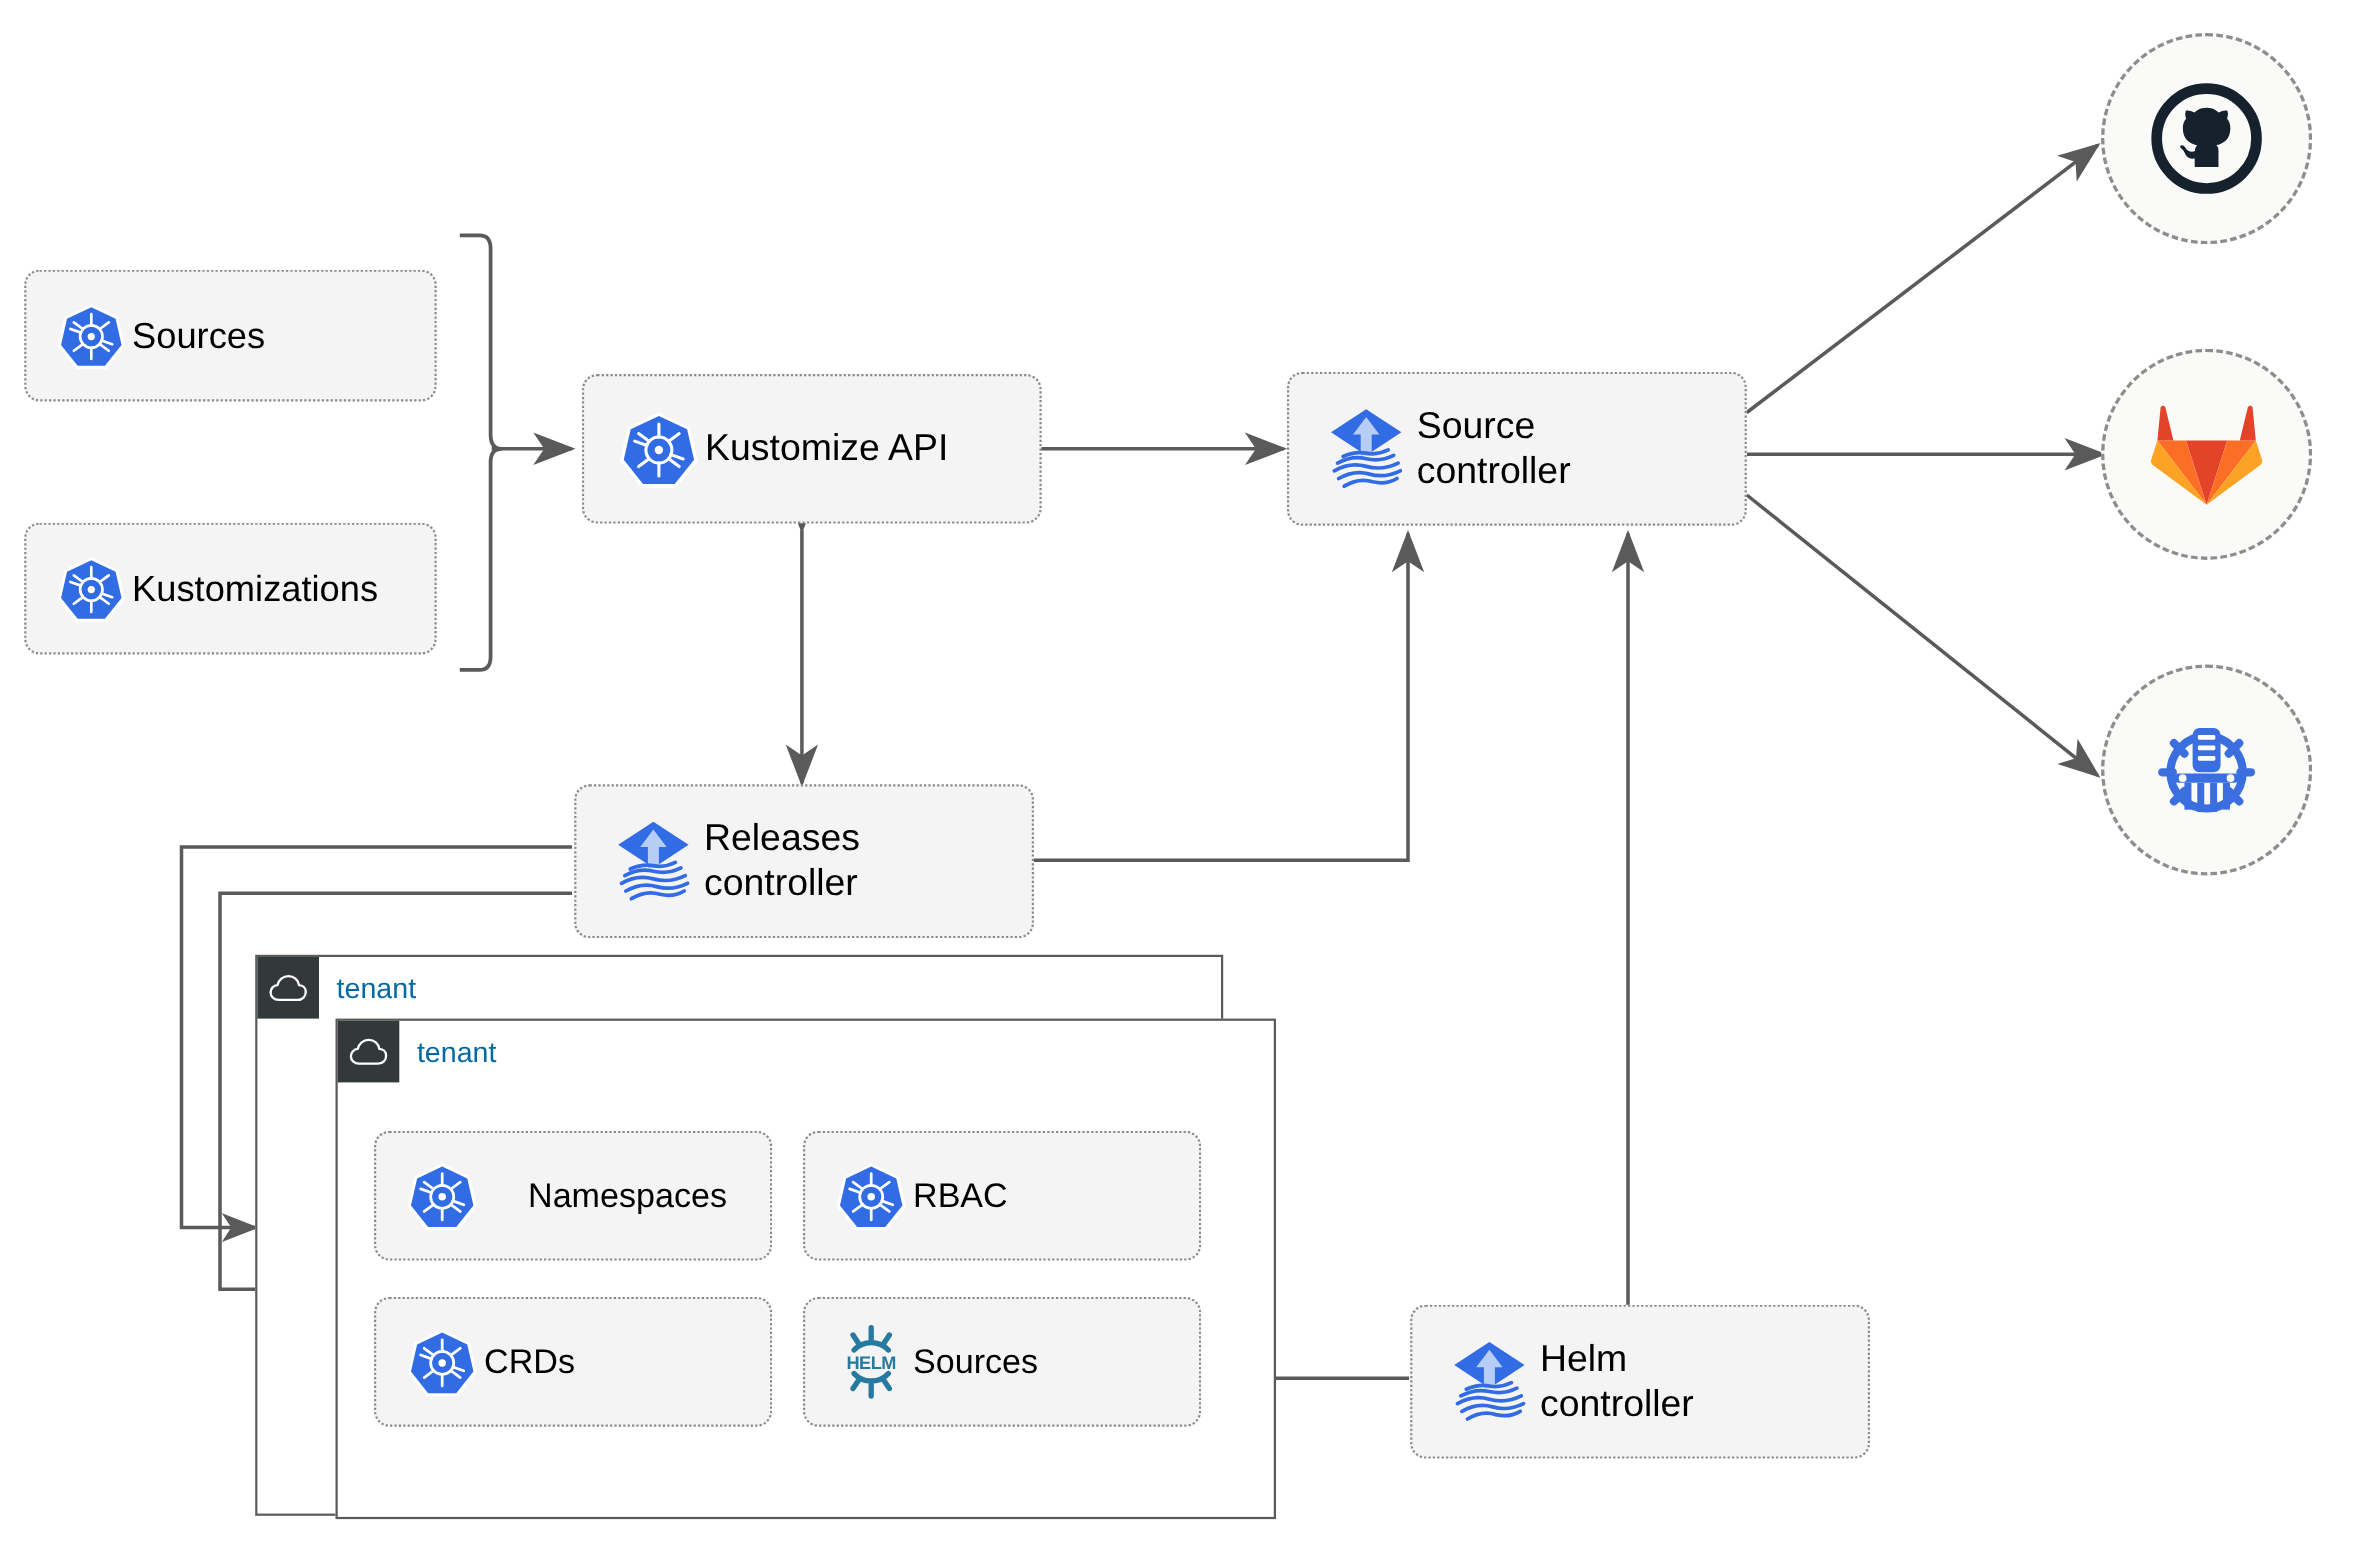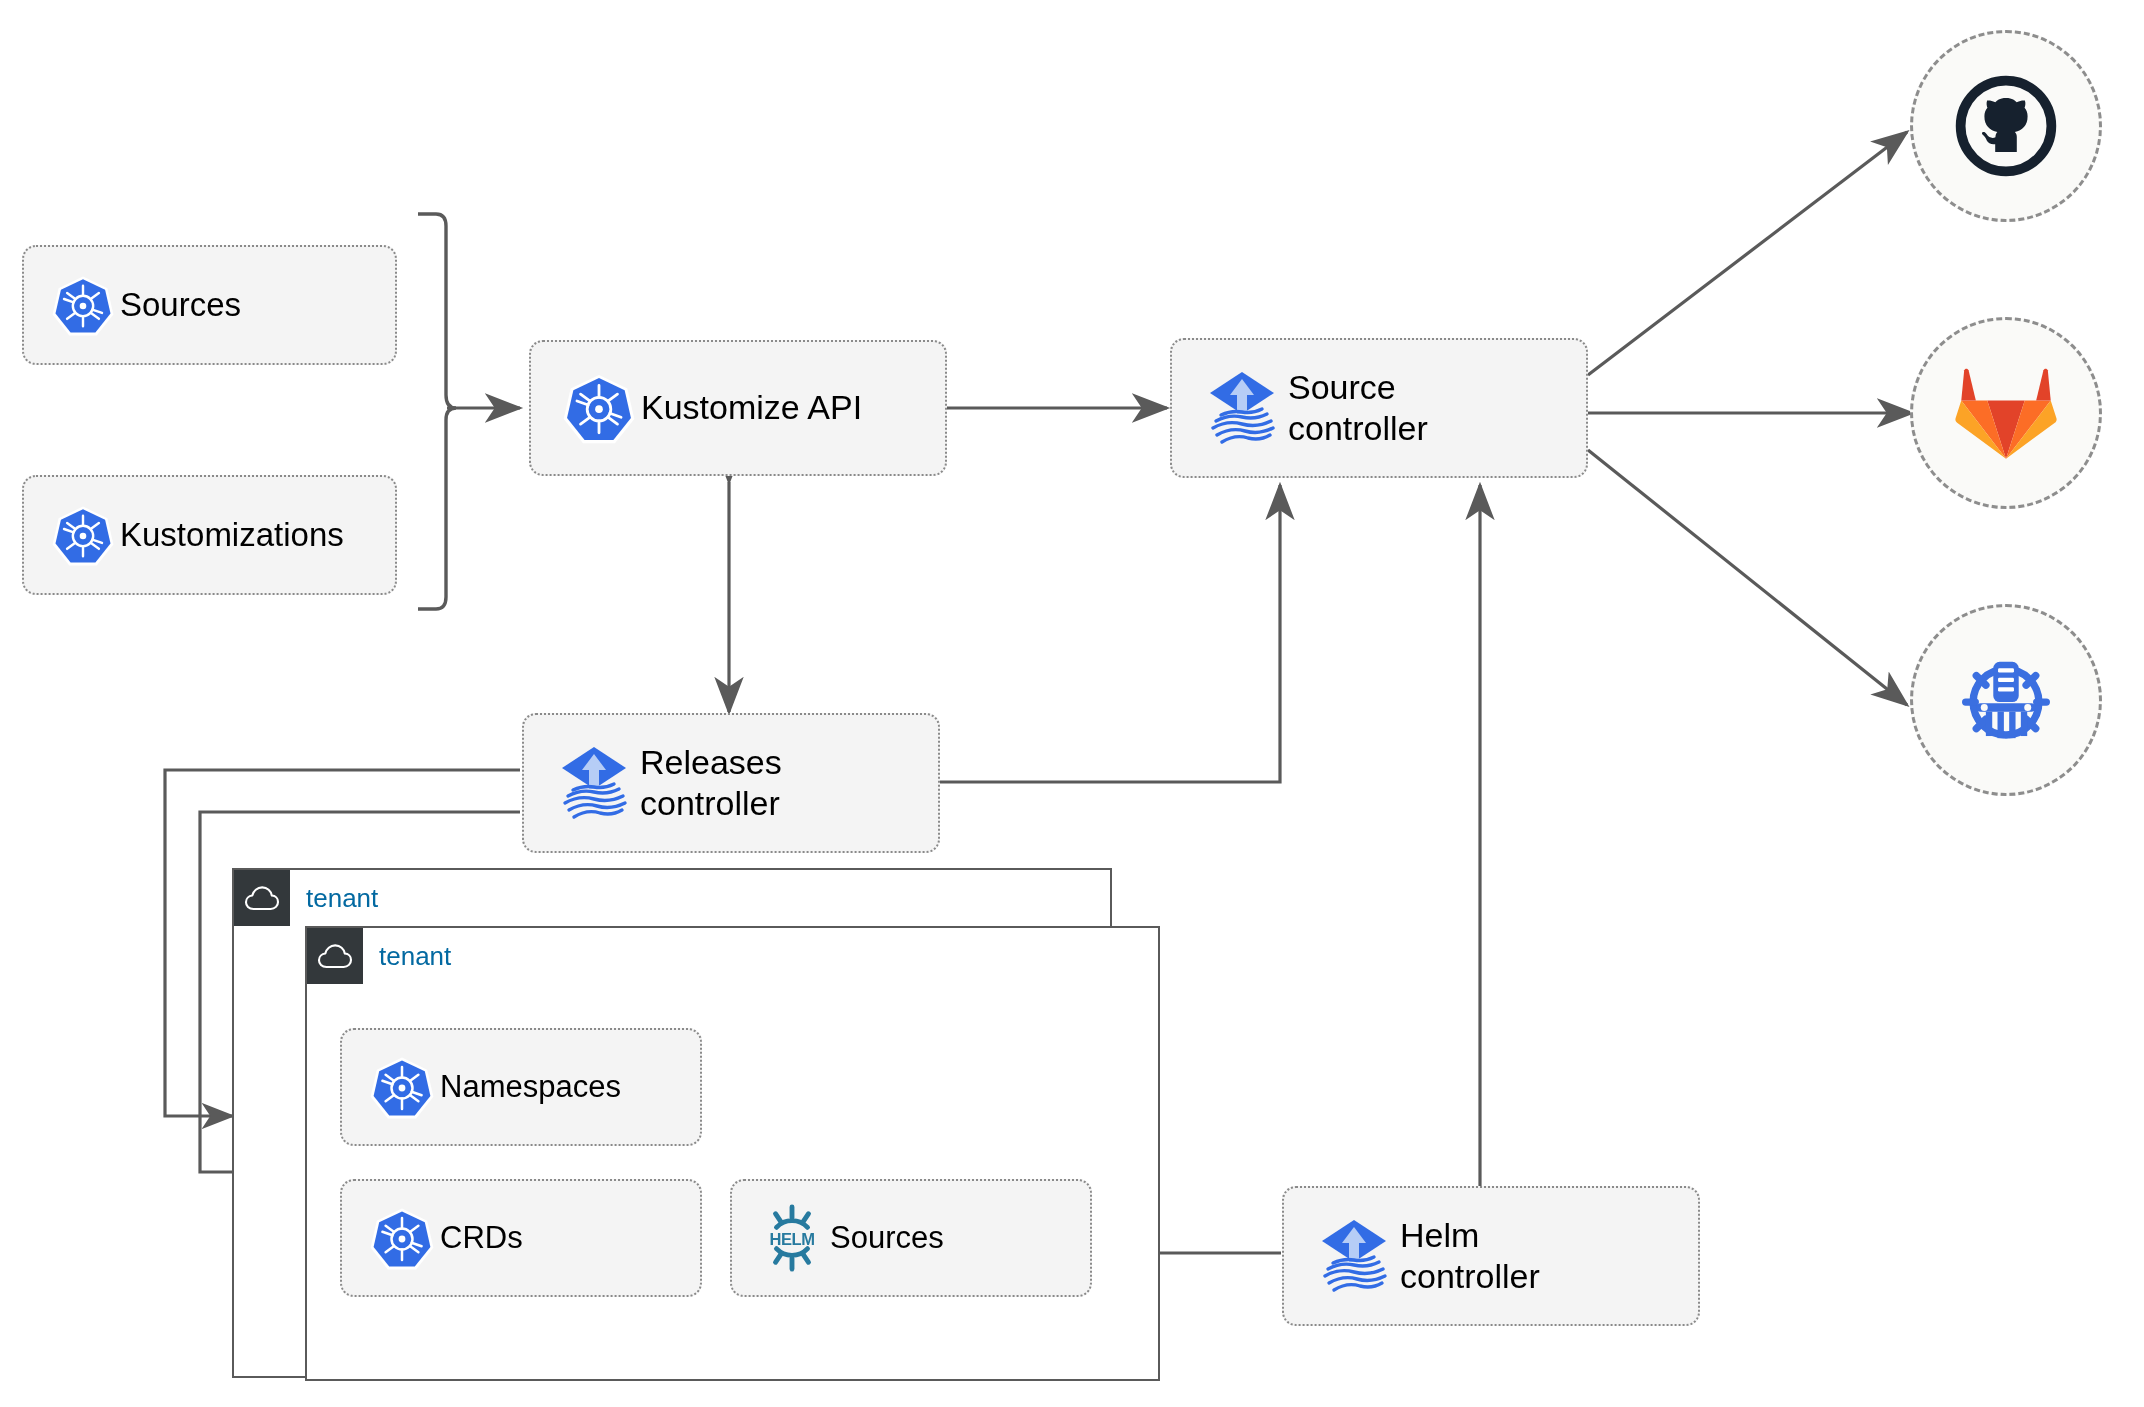--- a/index.html
+++ b/index.html
@@ -262,38 +262,55 @@
           <path d="M20 74 Q33 66 46 70 Q58 73 68 67"></path>
           <path d="M14 53 Q27 46 40 49 Q53 52 65 46"></path>
           <path d="M19 47 Q30 42 40 44 Q50 46 60 41"></path>
         </g>
       </svg>
     </span>
     <span class="lbl">Helm
 controller</span>
   </div>
 
-  <div class="node n-small" style="left:340px; top:1028px;">
+  <div class="node n-small" style="left:340px; top:1028px;gap:40px;">
     <span class="ico">
       <svg width="64" height="64" viewBox="0 0 64 64" aria-hidden="true">
         <path d="M32 2.6 L57.2 14.7 L63.4 41.8 L46.2 63.4 L17.8 63.4 L0.6 41.8 L6.8 14.7 Z" fill="#ffffff"></path>
         <path d="M32 5.4 L54.8 16.3 L60.4 40.9 L44.8 60.5 L19.2 60.5 L3.6 40.9 L9.2 16.3 Z" fill="#326CE5"></path>
         <g fill="none" stroke="#ffffff" stroke-width="2.5" stroke-linecap="round">
           <circle cx="32" cy="33" r="10.5"></circle>
           <path d="M32 12 L32 22.5 M32 43.5 L32 54
                    M12.4 25.8 L22.4 29.3 M41.6 36.7 L51.6 40.2
                    M15.6 46.3 L24.1 40.1 M39.9 25.9 L48.4 19.7
                    M48.4 46.3 L39.9 40.1 M24.1 25.9 L15.6 19.7"></path>
         </g>
         <circle cx="32" cy="33" r="3.4" fill="#ffffff"></circle>
       </svg>
     </span>
     <span class="lbl">Namespaces</span>
   </div>
 
+  <div class="node n-small" style="left:730px; top:1028px;">
+    <span class="ico">
+      <svg width="64" height="64" viewBox="0 0 64 64" aria-hidden="true">
+        <path d="M32 2.6 L57.2 14.7 L63.4 41.8 L46.2 63.4 L17.8 63.4 L0.6 41.8 L6.8 14.7 Z" fill="#ffffff"></path>
+        <path d="M32 5.4 L54.8 16.3 L60.4 40.9 L44.8 60.5 L19.2 60.5 L3.6 40.9 L9.2 16.3 Z" fill="#326CE5"></path>
+        <g fill="none" stroke="#ffffff" stroke-width="2.5" stroke-linecap="round">
+          <circle cx="32" cy="33" r="10.5"></circle>
+          <path d="M32 12 L32 22.5 M32 43.5 L32 54
+                   M12.4 25.8 L22.4 29.3 M41.6 36.7 L51.6 40.2
+                   M15.6 46.3 L24.1 40.1 M39.9 25.9 L48.4 19.7
+                   M48.4 46.3 L39.9 40.1 M24.1 25.9 L15.6 19.7"></path>
+        </g>
+        <circle cx="32" cy="33" r="3.4" fill="#ffffff"></circle>
+      </svg>
+    </span>
+    <span class="lbl">RBAC</span>
+  </div>
 
   <div class="node n-small" style="left:340px; top:1179px;">
     <span class="ico">
       <svg width="64" height="64" viewBox="0 0 64 64" aria-hidden="true">
         <path d="M32 2.6 L57.2 14.7 L63.4 41.8 L46.2 63.4 L17.8 63.4 L0.6 41.8 L6.8 14.7 Z" fill="#ffffff"></path>
         <path d="M32 5.4 L54.8 16.3 L60.4 40.9 L44.8 60.5 L19.2 60.5 L3.6 40.9 L9.2 16.3 Z" fill="#326CE5"></path>
         <g fill="none" stroke="#ffffff" stroke-width="2.5" stroke-linecap="round">
           <circle cx="32" cy="33" r="10.5"></circle>
           <path d="M32 12 L32 22.5 M32 43.5 L32 54
                    M12.4 25.8 L22.4 29.3 M41.6 36.7 L51.6 40.2

